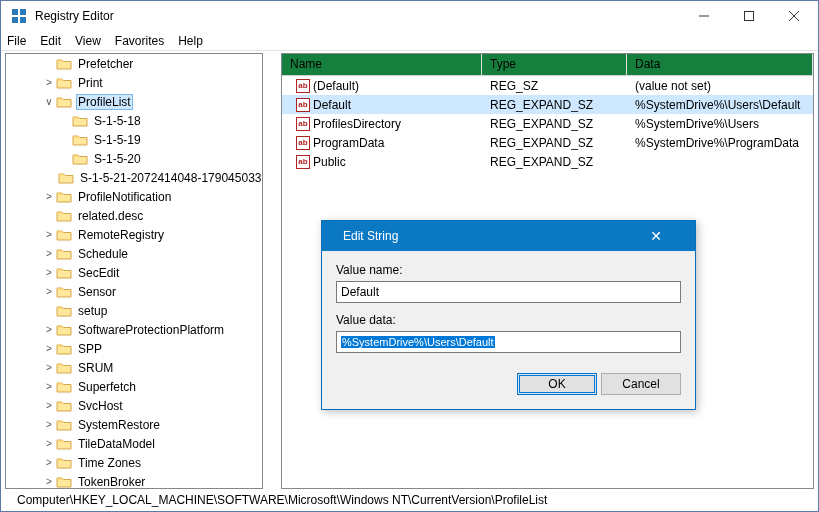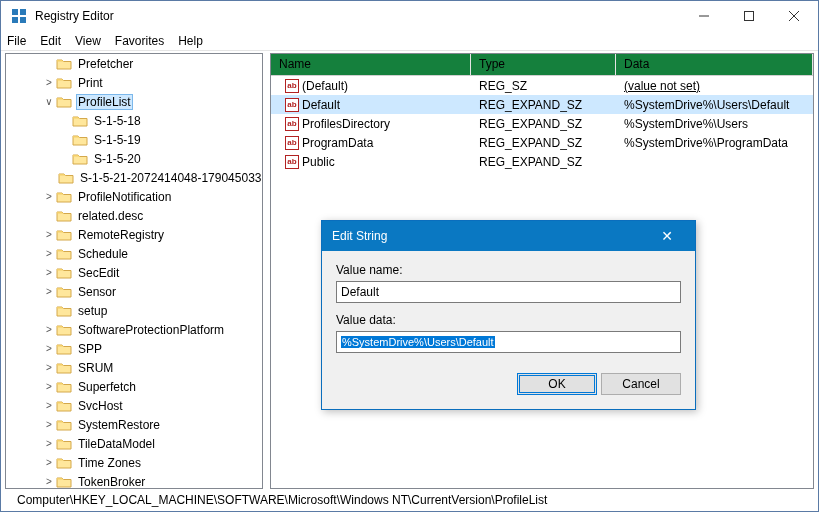--- a/index.html
+++ b/index.html
@@ -5,21 +5,21 @@
 *{box-sizing:border-box;margin:0;padding:0;font-family:"Segoe UI",Tahoma,sans-serif;font-size:12px;color:#000}
 body{width:819px;height:512px;background:#fff;border:1px solid #5a7aa5;overflow:hidden;position:relative}
 .titlebar{height:30px;display:flex;align-items:center;padding:0 2px;background:#fff}
 .titlebar .app-icon{width:16px;height:16px;margin:0 8px}
 .titlebar .title{flex:1;font-size:12px}
 .winbtns{display:flex}
 .winbtn{width:45px;height:30px;display:flex;align-items:center;justify-content:center;color:#555}
 .winbtn svg{width:10px;height:10px;stroke:#333;stroke-width:1;fill:none}
 .menubar{height:20px;display:flex;align-items:center;padding:0 6px;gap:14px;border-bottom:1px solid #e5e5e5}
 .menubar span{font-size:12px}
-.work{position:absolute;top:52px;left:4px;right:4px;bottom:22px;display:flex;gap:7px}
+.work{position:absolute;top:52px;left:4px;right:4px;bottom:22px;display:flex;gap:18px}
 .panel{border:1px solid #828790;background:#fff;overflow:hidden;position:relative}
 .tree{width:258px;height:100%;overflow:auto}
 .vals{flex:1;height:100%}
 .statusbar{position:absolute;left:14px;right:2px;bottom:2px;height:18px;display:flex;align-items:center;font-size:12px;padding:0 2px}
 
 .tree ul{list-style:none}
 .node{display:flex;align-items:center;height:19px;white-space:nowrap}
 .twisty{width:14px;display:inline-flex;justify-content:center;color:#595959;font-size:10px}
 .folder{width:16px;height:14px;margin-right:4px;display:inline-flex}
 .folder svg{width:16px;height:14px}
@@ -30,21 +30,21 @@
 .col{padding:3px 8px;border-right:1px solid #e4e4e4;font-size:12px}
 .c-name{width:200px}
 .c-type{width:145px}
 .c-data{flex:1}
 .row{display:flex;height:19px;align-items:center}
 .row .cell{padding:0 8px;font-size:12px;overflow:hidden;white-space:nowrap}
 .row.sel{background:#cde8ff}
 .valicon{width:14px;height:14px;margin-left:6px;margin-right:3px;border:1px solid #b22222;background:#fff;display:inline-flex;align-items:center;justify-content:center;font-size:8px;color:#b22222;font-weight:bold}
 
 .dialog{position:absolute;left:320px;top:219px;width:375px;background:#f0f0f0;border:1px solid #0a6ebd;box-shadow:2px 2px 8px rgba(0,0,0,.25)}
-.dlg-title{height:30px;background:#0a78c2;display:flex;align-items:center;padding:0 10px;color:#fff;font-size:12px}
+.dlg-title{height:30px;background:#0a78c2;display:flex;align-items:center;padding:0 21px;color:#fff;font-size:12px}
 .dlg-title span{color:#fff}
 .dlg-close{width:36px;text-align:center;color:#fff;font-size:14px}
 .dlg-body{padding:10px 14px}
 .dlg-body .lbl{font-size:12px;margin-bottom:4px;margin-top:2px}
 .dlg-body input{width:100%;height:22px;border:1px solid #7a7a7a;padding:2px 4px;font-size:12px;background:#fff}
 .val-data-field{background:#fff;border:1px solid #7a7a7a;height:22px;padding:2px 4px;display:flex;align-items:center}
 .val-data-field span{background:#0078d7;color:#fff;font-size:11px;padding:0 1px}
 .dlg-btns{display:flex;justify-content:flex-end;gap:4px;padding:10px 14px 14px}
 .dlg-btns button{width:80px;height:22px;border:1px solid #adadad;background:#e1e1e1;font-size:12px}
 .dlg-btns button.default{border:1px solid #0078d7;outline:1px solid #0078d7;outline-offset:-3px}
@@ -376,21 +376,21 @@
       <div class="col c-type">Type</div>
       <div class="col c-data">Data</div>
     </div>
     <div id="rows">
         <div class="row">
           <div class="cell c-name" style="width: 200px; display: flex; align-items: center;">
             <span class="valicon">ab</span>
             <span>(Default)</span>
           </div>
           <div class="cell c-type" style="width: 145px;">REG_SZ</div>
-          <div class="cell c-data" style="flex: 1 1 0%; text-decoration: underline;">(value not set)</div>
+          <div class="cell c-data" style="flex: 1 1 0%;">(value not set)</div>
         </div>
         <div class="row sel">
           <div class="cell c-name" style="width: 200px; display: flex; align-items: center;">
             <span class="valicon">ab</span>
             <span>Default</span>
           </div>
           <div class="cell c-type" style="width: 145px;">REG_EXPAND_SZ</div>
           <div class="cell c-data" style="flex: 1 1 0%;">%SystemDrive%\Users\Default</div>
         </div>
         <div class="row">

